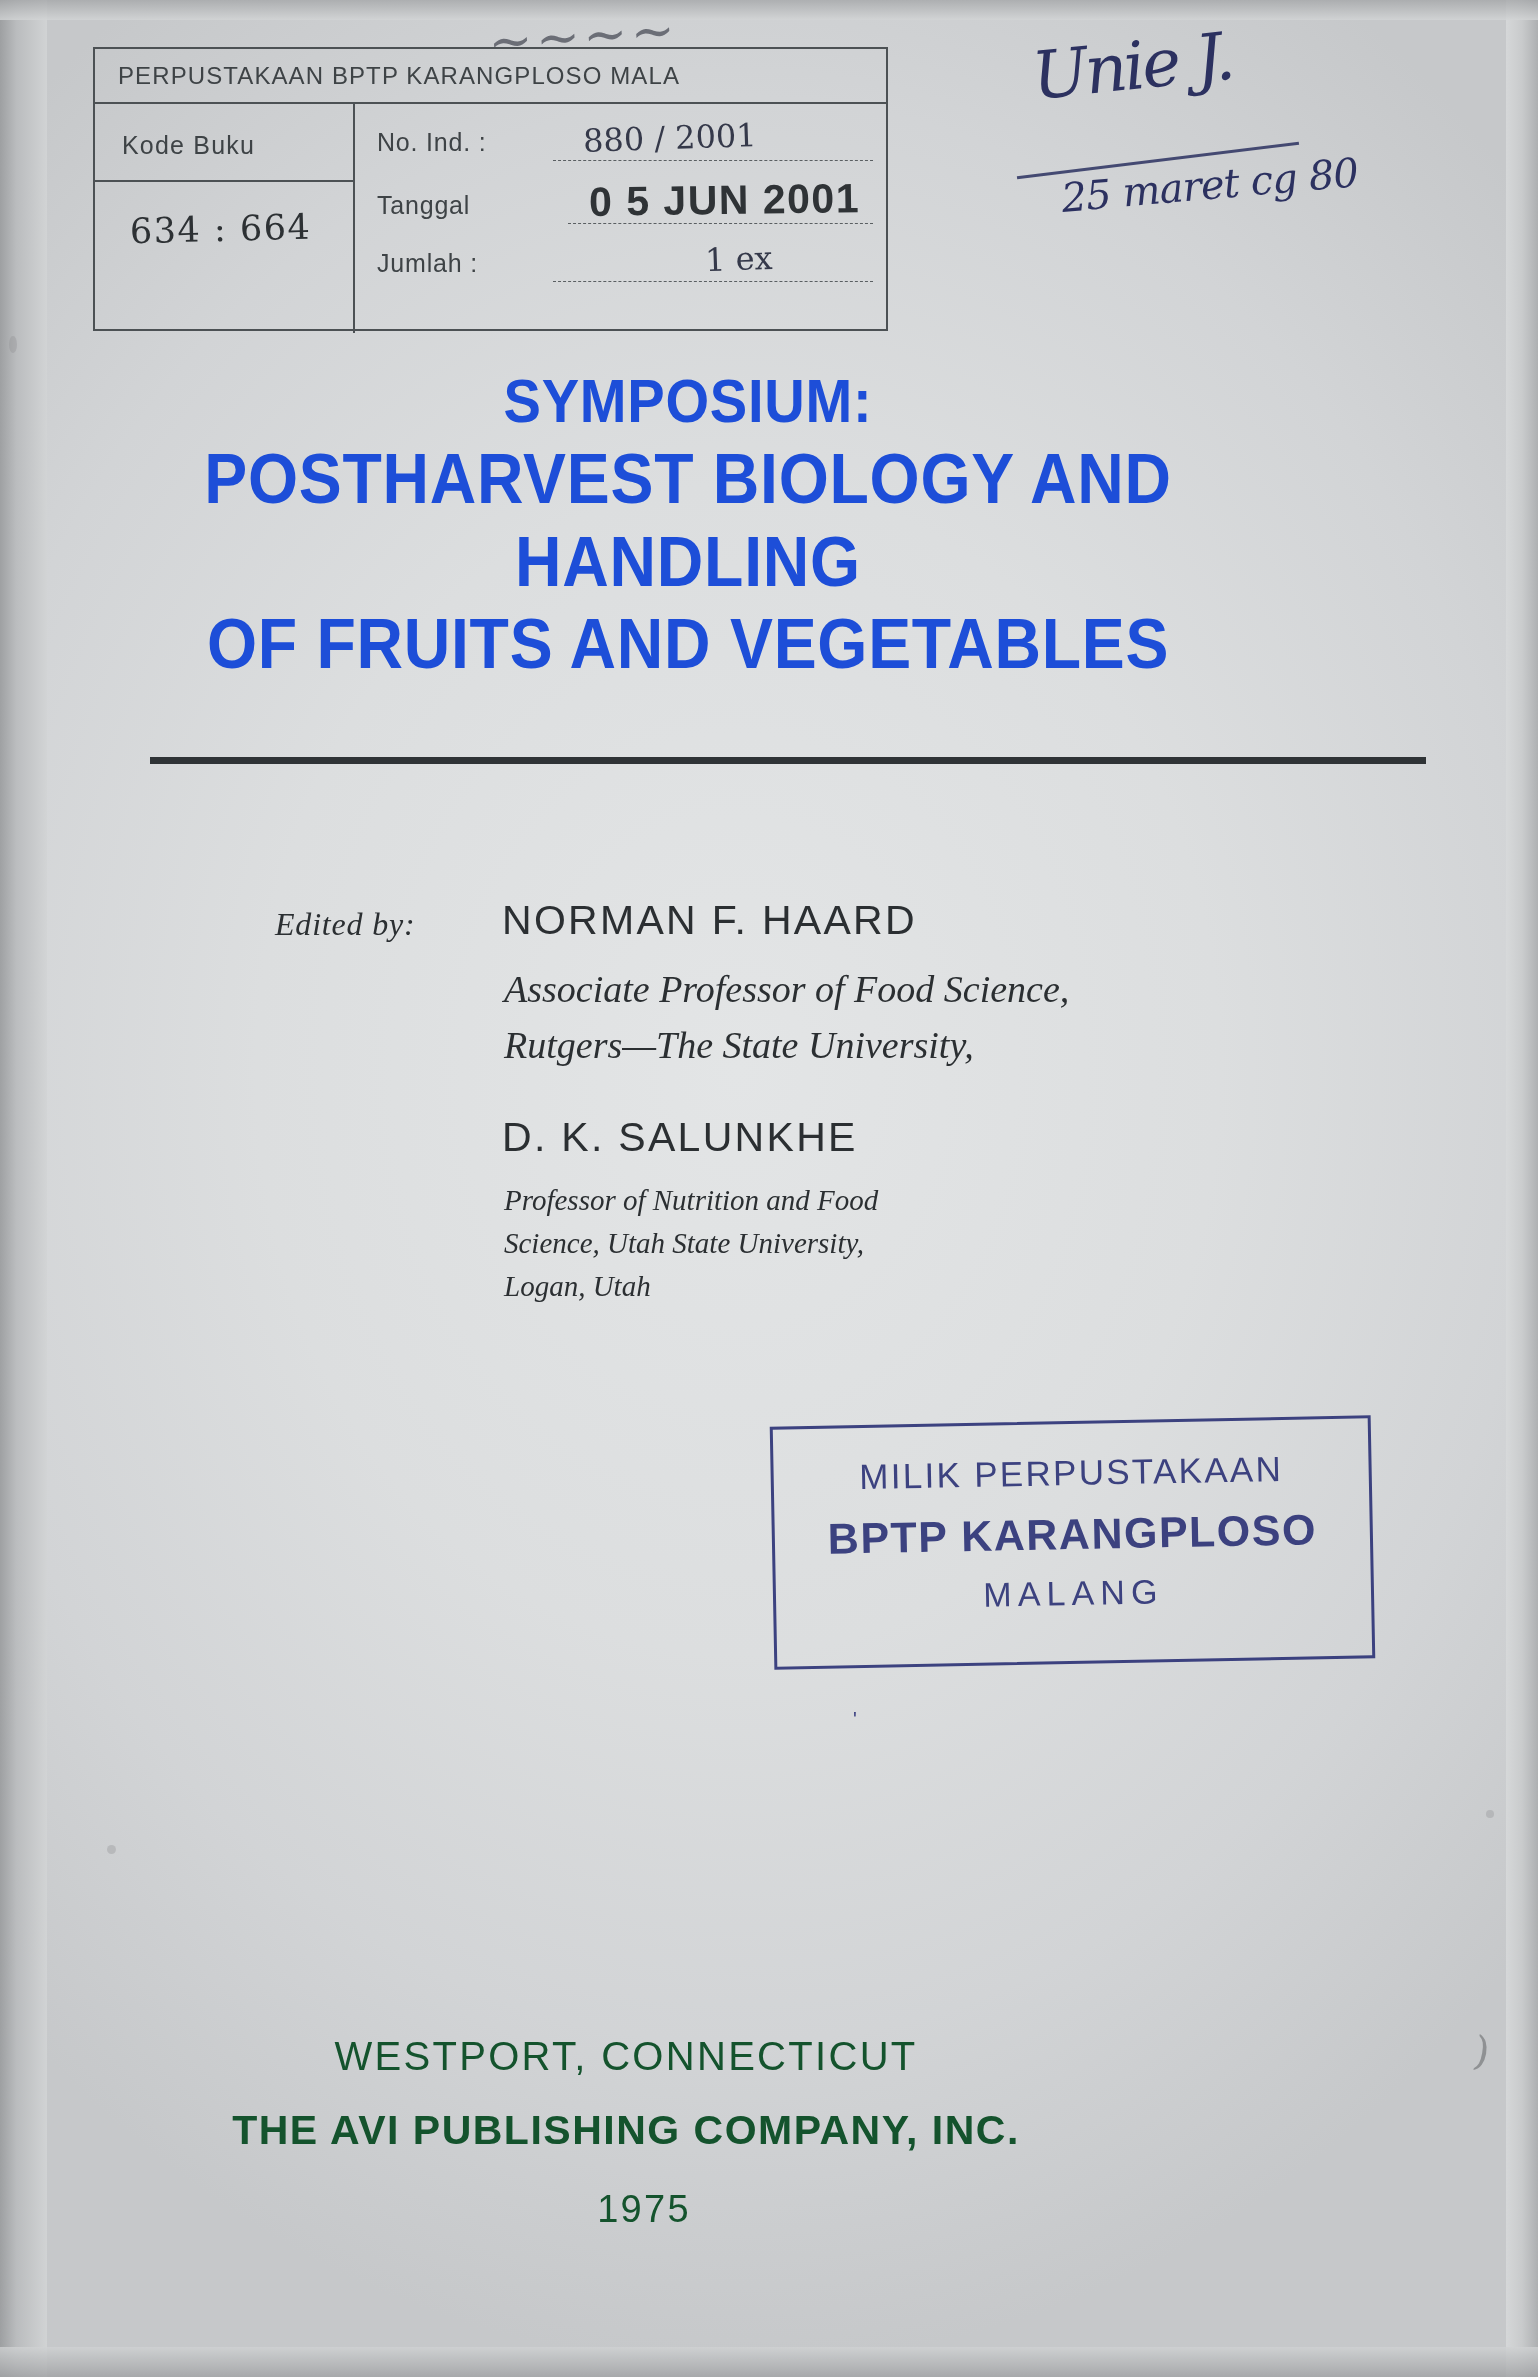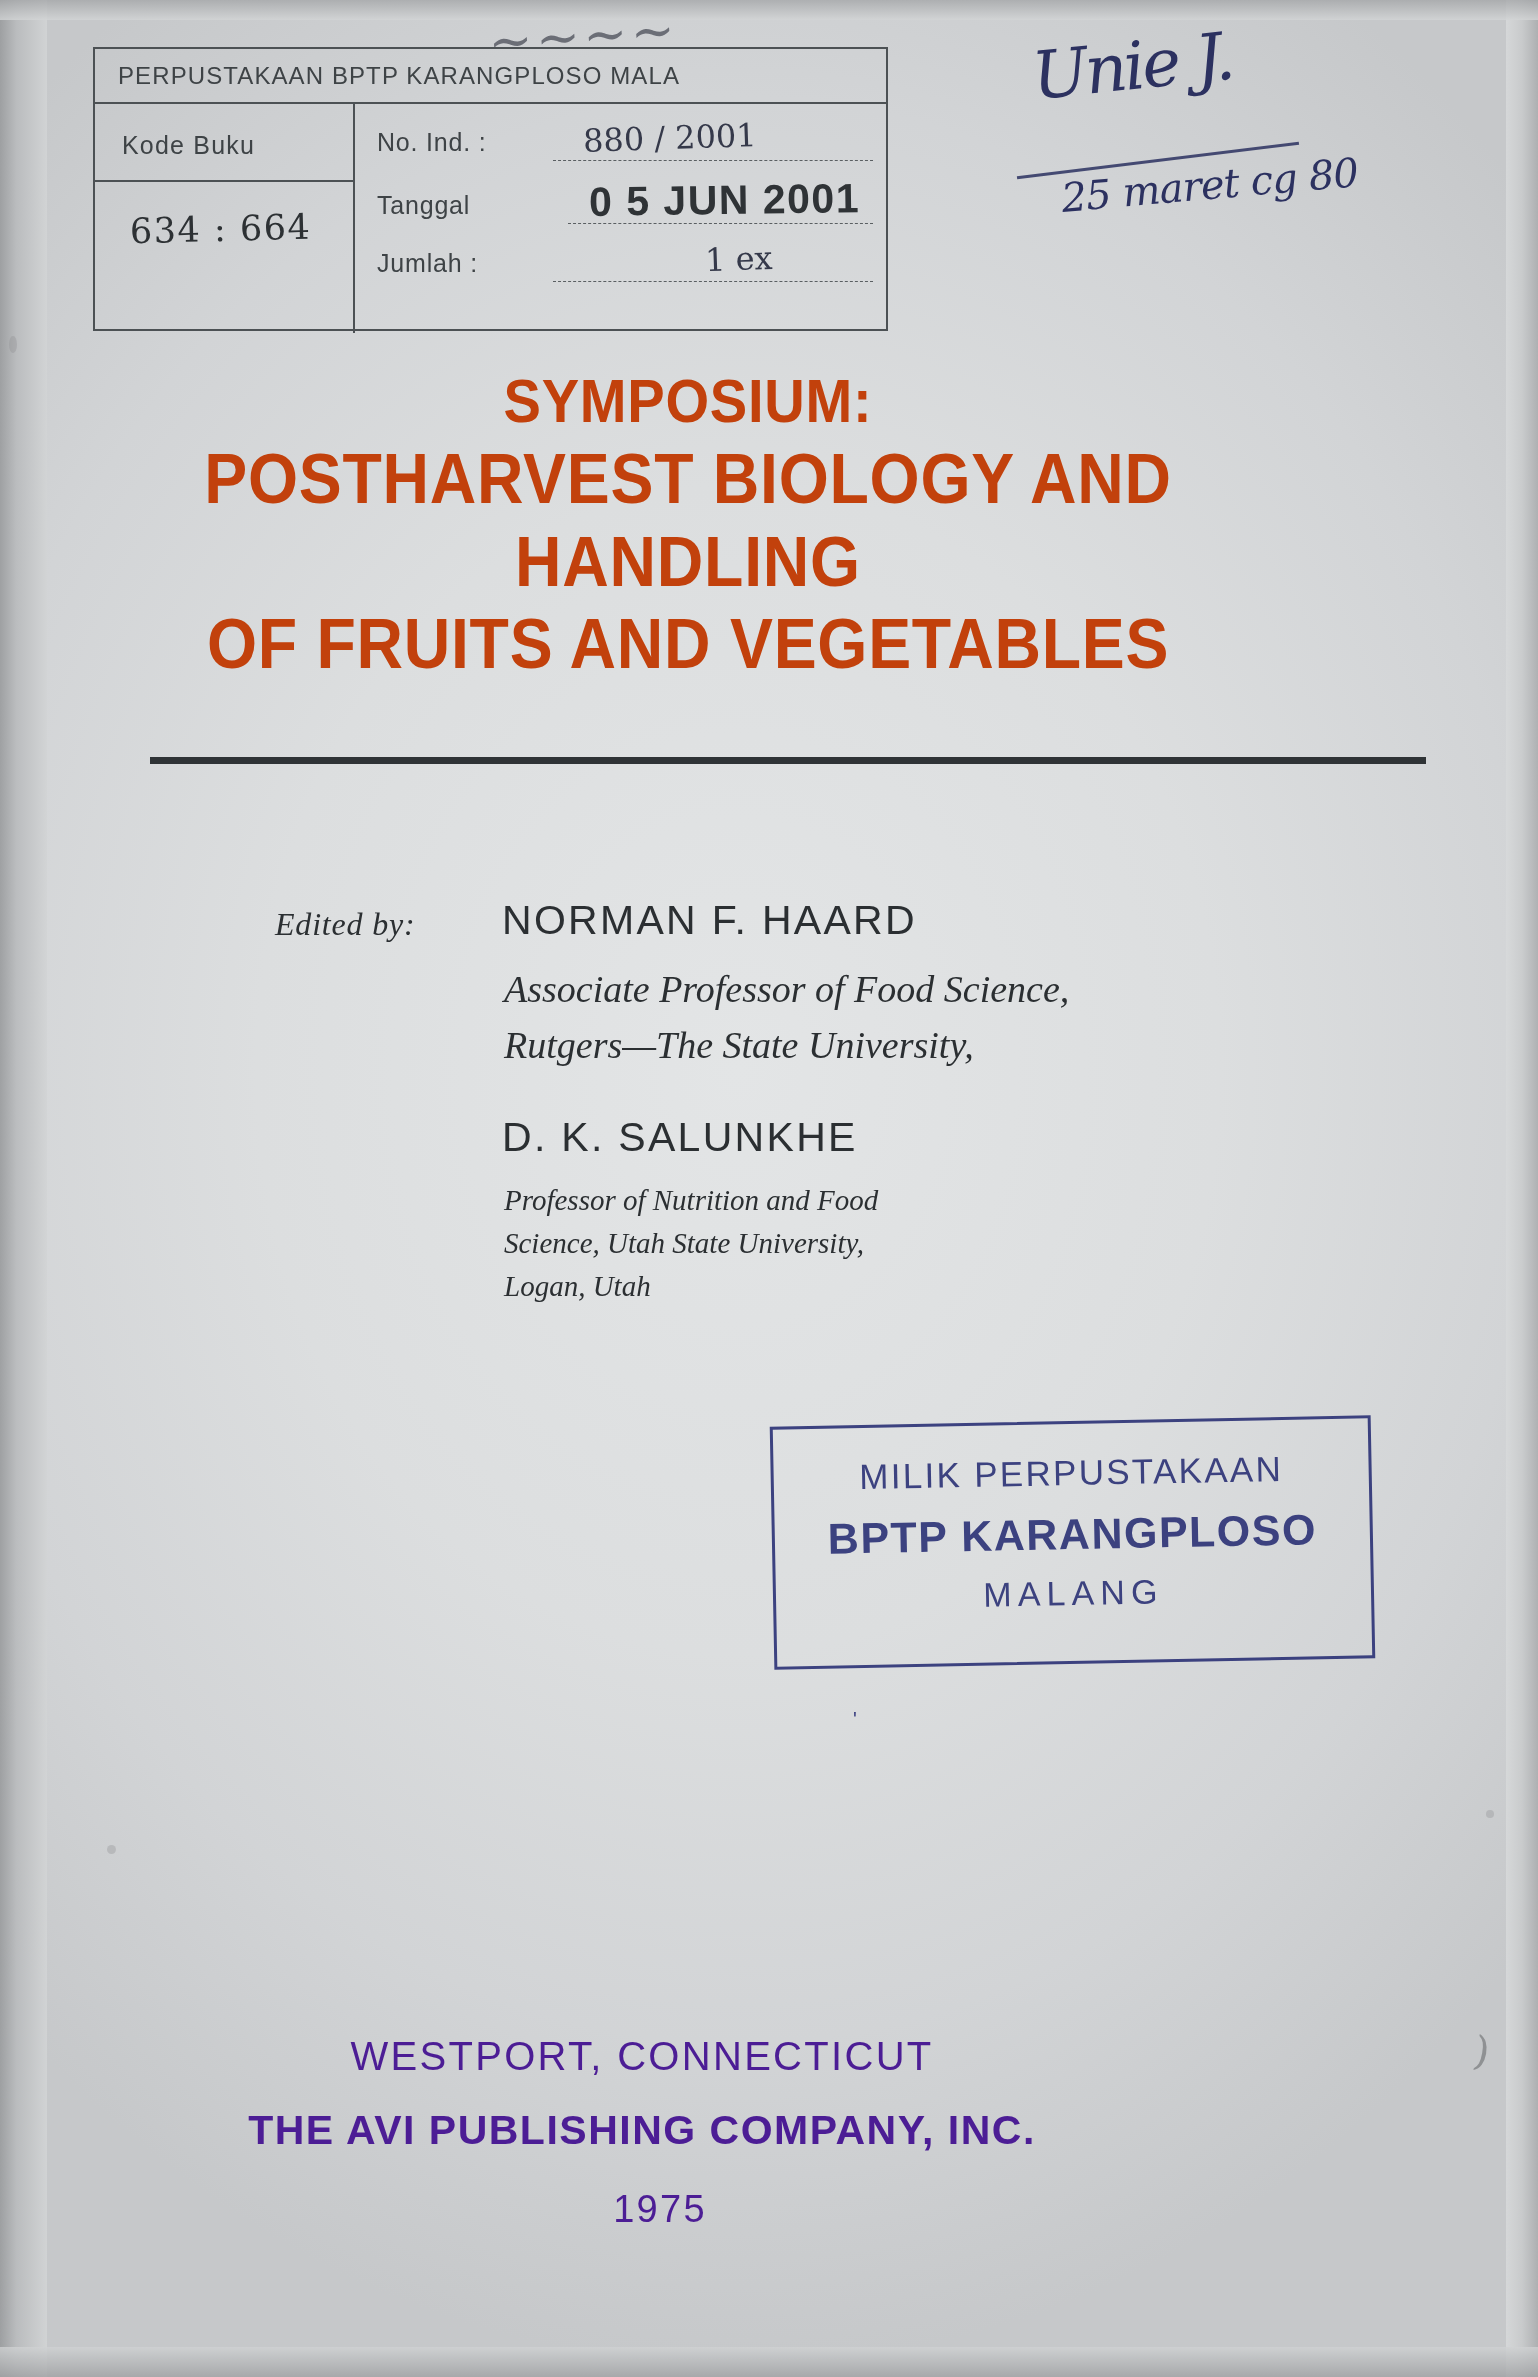--- a/index.html
+++ b/index.html
@@ -206,21 +206,21 @@
     letter-spacing: 3.1px;
   }
 
   
   .title-block {
     position: absolute;
     left: 0;
     top: 366px;
     width: 1376px;
     text-align: center;
-    color: #c2410c;
+    color: #1d4ed8;
     font-family: "Liberation Sans", sans-serif;
     font-weight: bold;
   }
   .title-line {
     display: block;
     font-size: 70px;
     line-height: 1.18;
     letter-spacing: 0.8px;
     transform: scaleX(0.92);
   }
@@ -327,23 +327,22 @@
     color: #3a3f80;
   }
 
   
   .imprint {
     position: absolute;
     left: 0;
     top: 2034px;
     width: 1252px;
     text-align: center;
-    color: #4c1d95;
-    font-family: "Liberation Sans", sans-serif;
-    margin-left: 16px;
+    color: #14532d;
+    font-family: "Liberation Sans", sans-serif;
   }
   .imprint .city {
     font-size: 40px;
     letter-spacing: 2.3px;
   }
   .imprint .company {
     margin-top: 27.5px;
     font-size: 41px;
     font-weight: bold;
     letter-spacing: 1.5px;

